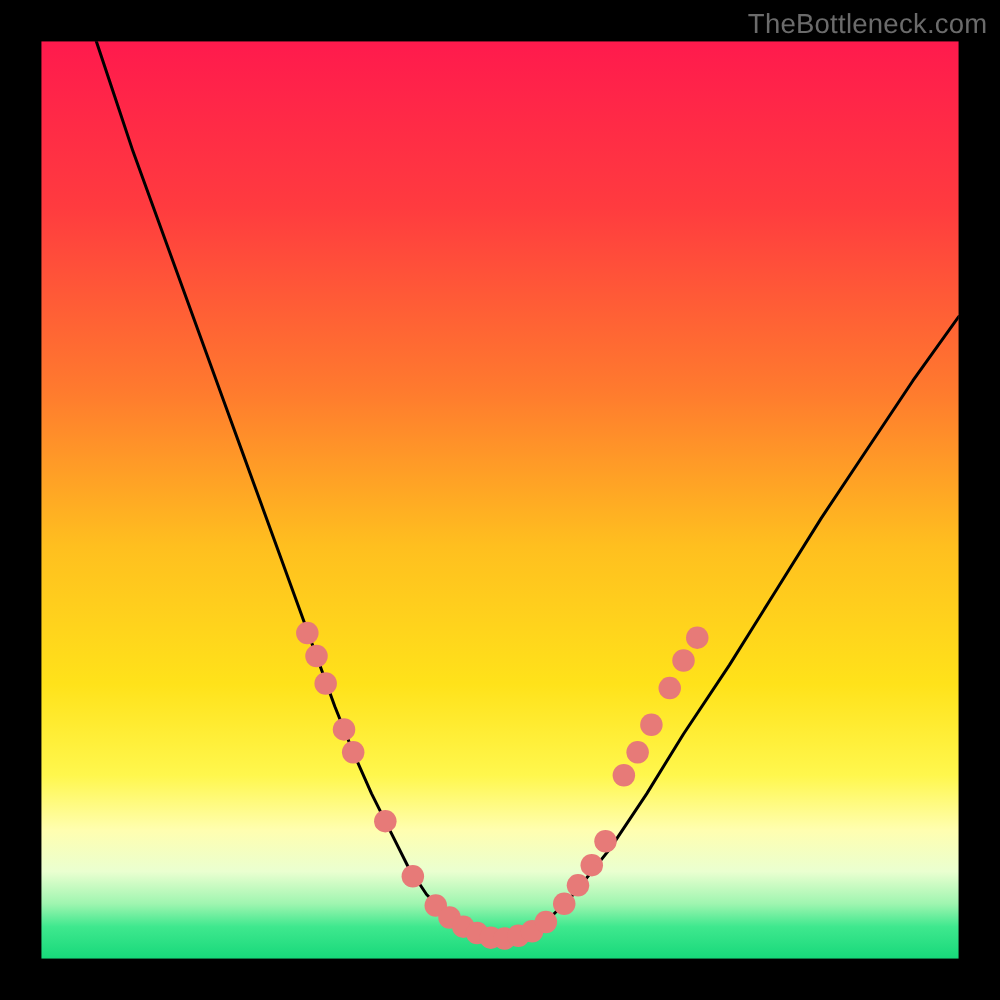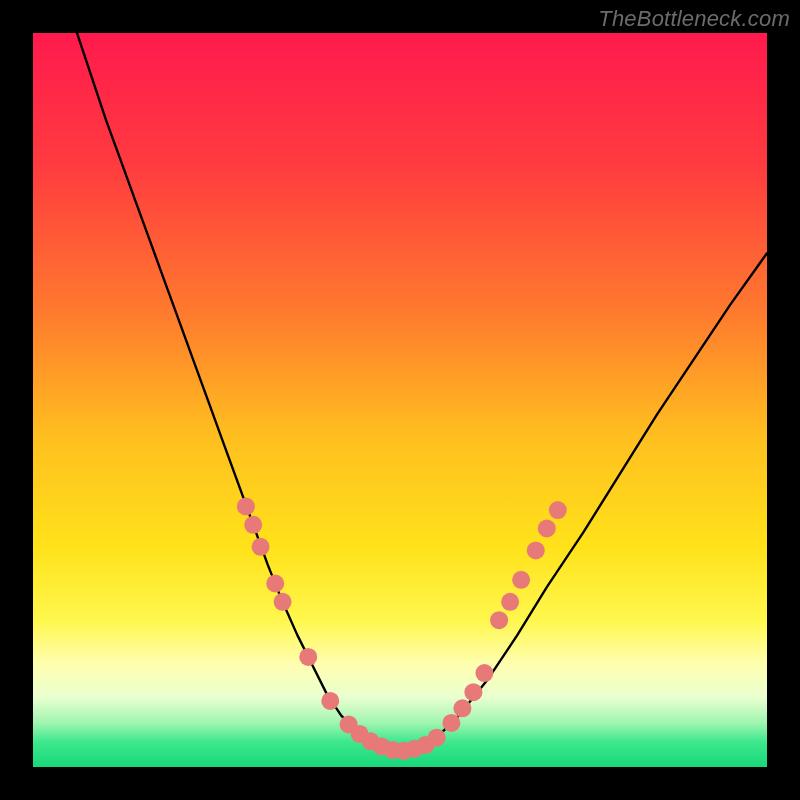--- a/index.html
+++ b/index.html
@@ -9,21 +9,20 @@
     height: 800px;
     overflow: hidden;
     background: #000;
     font-family: Arial, Helvetica, sans-serif;
   }
   .outer {
     position: relative;
     width: 800px;
     height: 800px;
     background: #000;
-    font-style: italic;
   }
   .plot {
     position: absolute;
     left: 33px;
     top: 33px;
     width: 734px;
     height: 734px;
     
   }
   .watermark {

